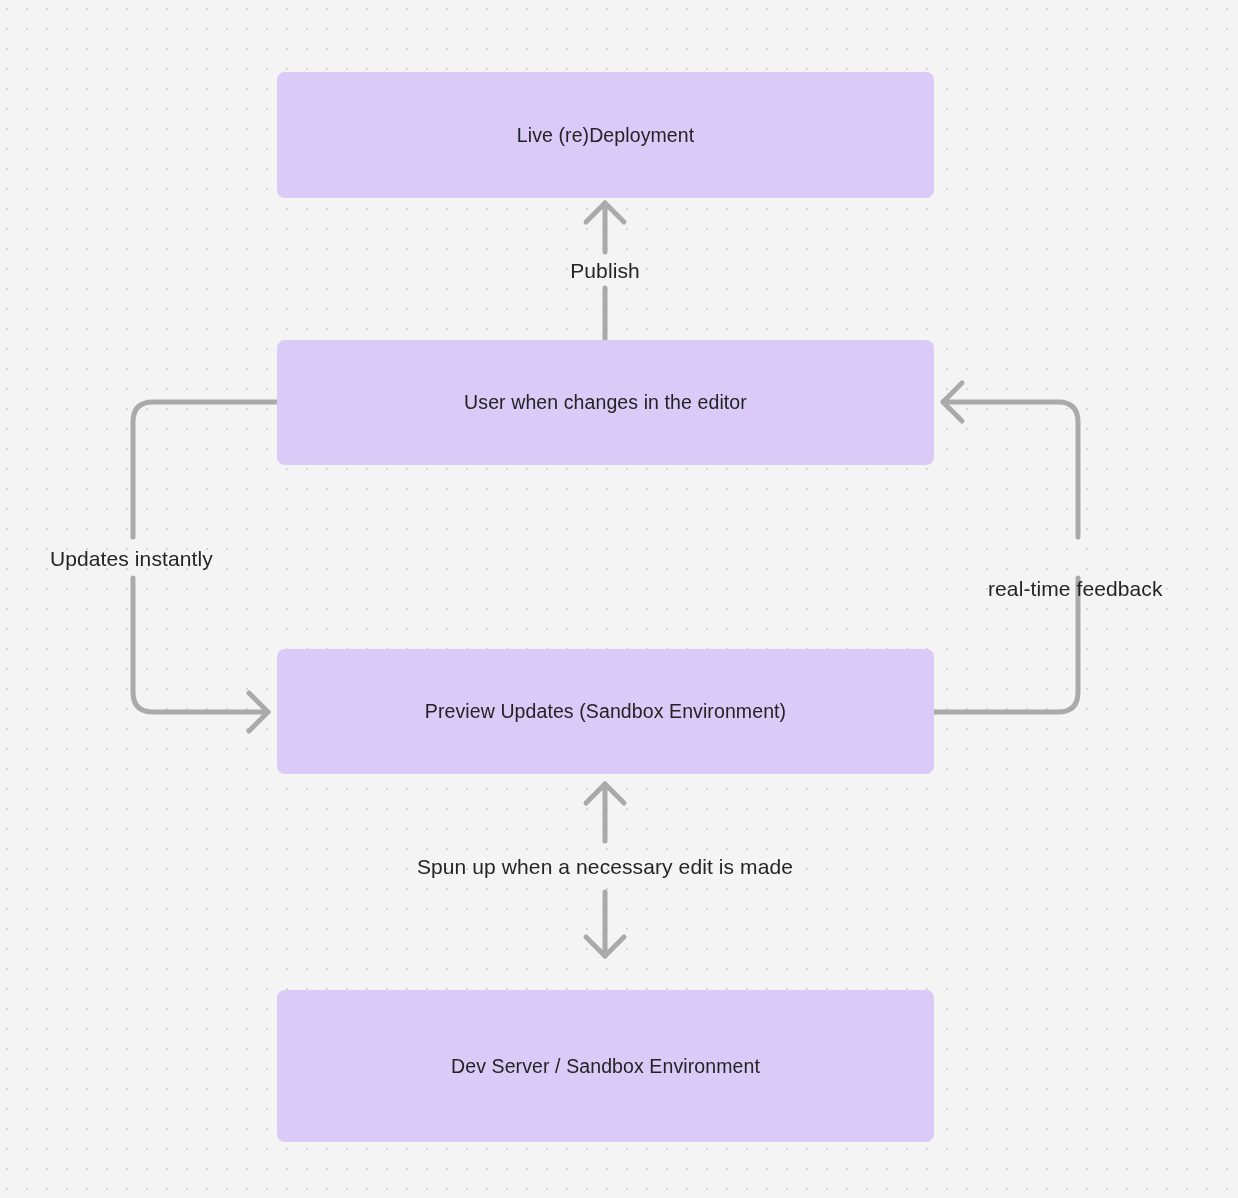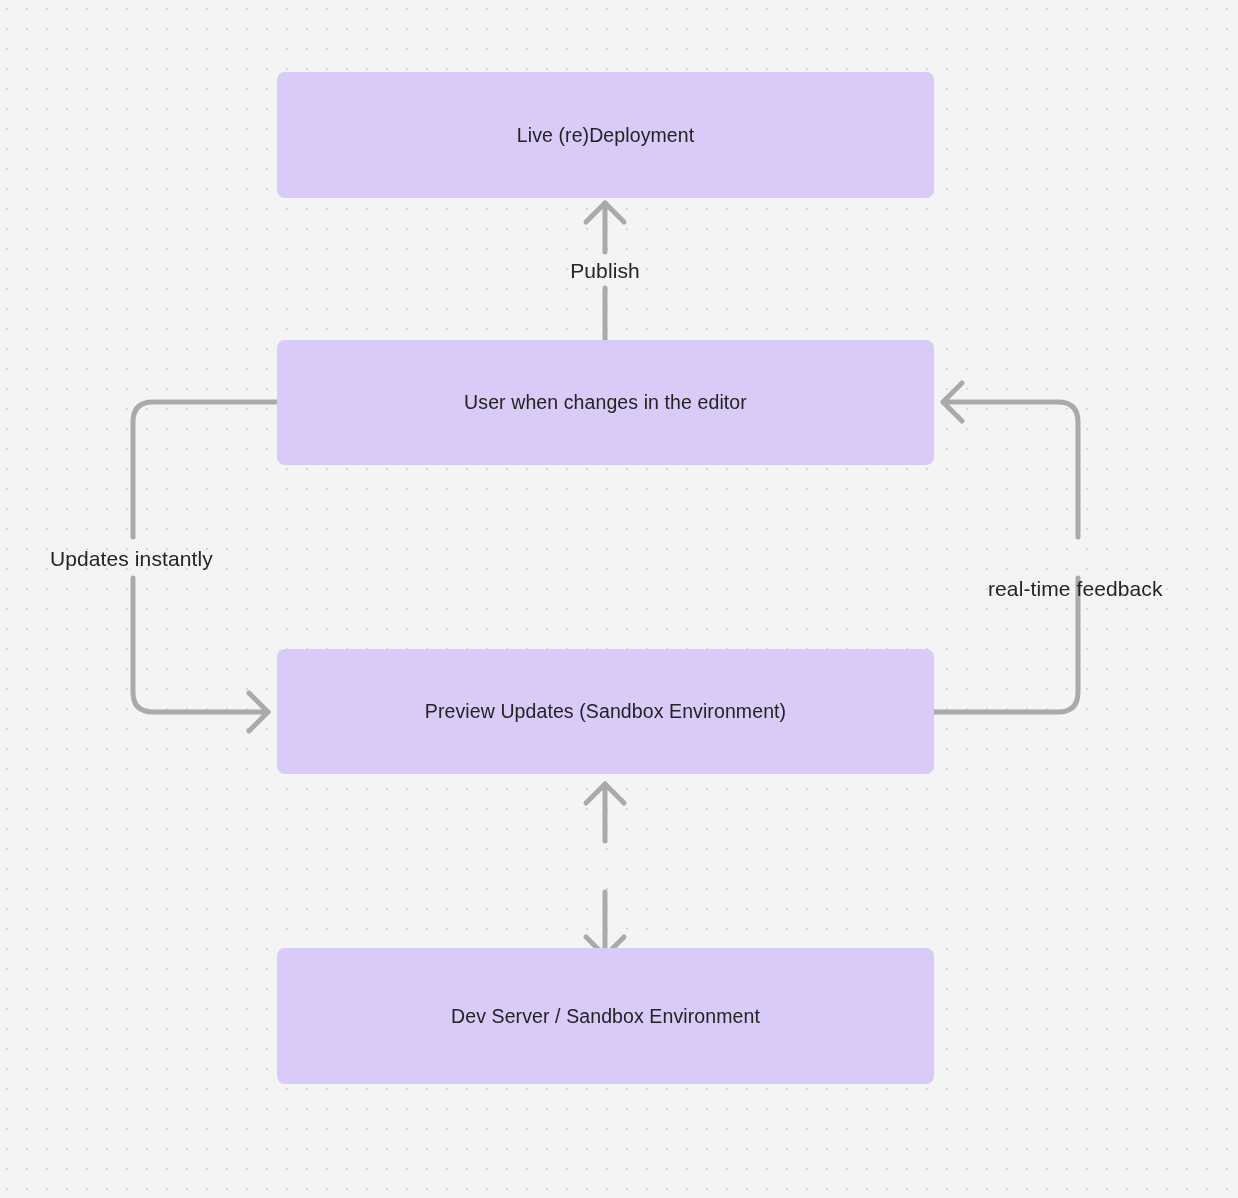--- a/index.html
+++ b/index.html
@@ -120,24 +120,25 @@
   </div>
 
   <div class="node" id="node-user-edits" style="left:277px; top:340px; width:657px; height:125px;">
     <span>User when changes in the editor</span>
   </div>
 
   <div class="node" id="node-preview-window" style="left:277px; top:649px; width:657px; height:125px;">
     <span>Preview Updates (Sandbox Environment)</span>
   </div>
 
-  <div class="node" id="node-dev-server" style="left:277px; top:948px; width:657px; height:136px;">
+  <div class="node" id="node-dev-server" style="left:277px; top:990px; width:657px; height:152px;">
     <span>Dev Server / Sandbox Environment</span>
   </div>
 
   <div class="edge-label center" style="left:605px; top:270px;">Publish</div>
 
   <div class="edge-label left-anchor" style="left:50px; top:558px;">Updates instantly</div>
 
   <div class="edge-label left-anchor" style="left:988px; top:588px;">real-time feedback</div>
 
+  <div class="edge-label center" style="left:605px; top:866px;">Spun up when a necessary edit is made</div>
 
 </div>
 
 </body></html>

